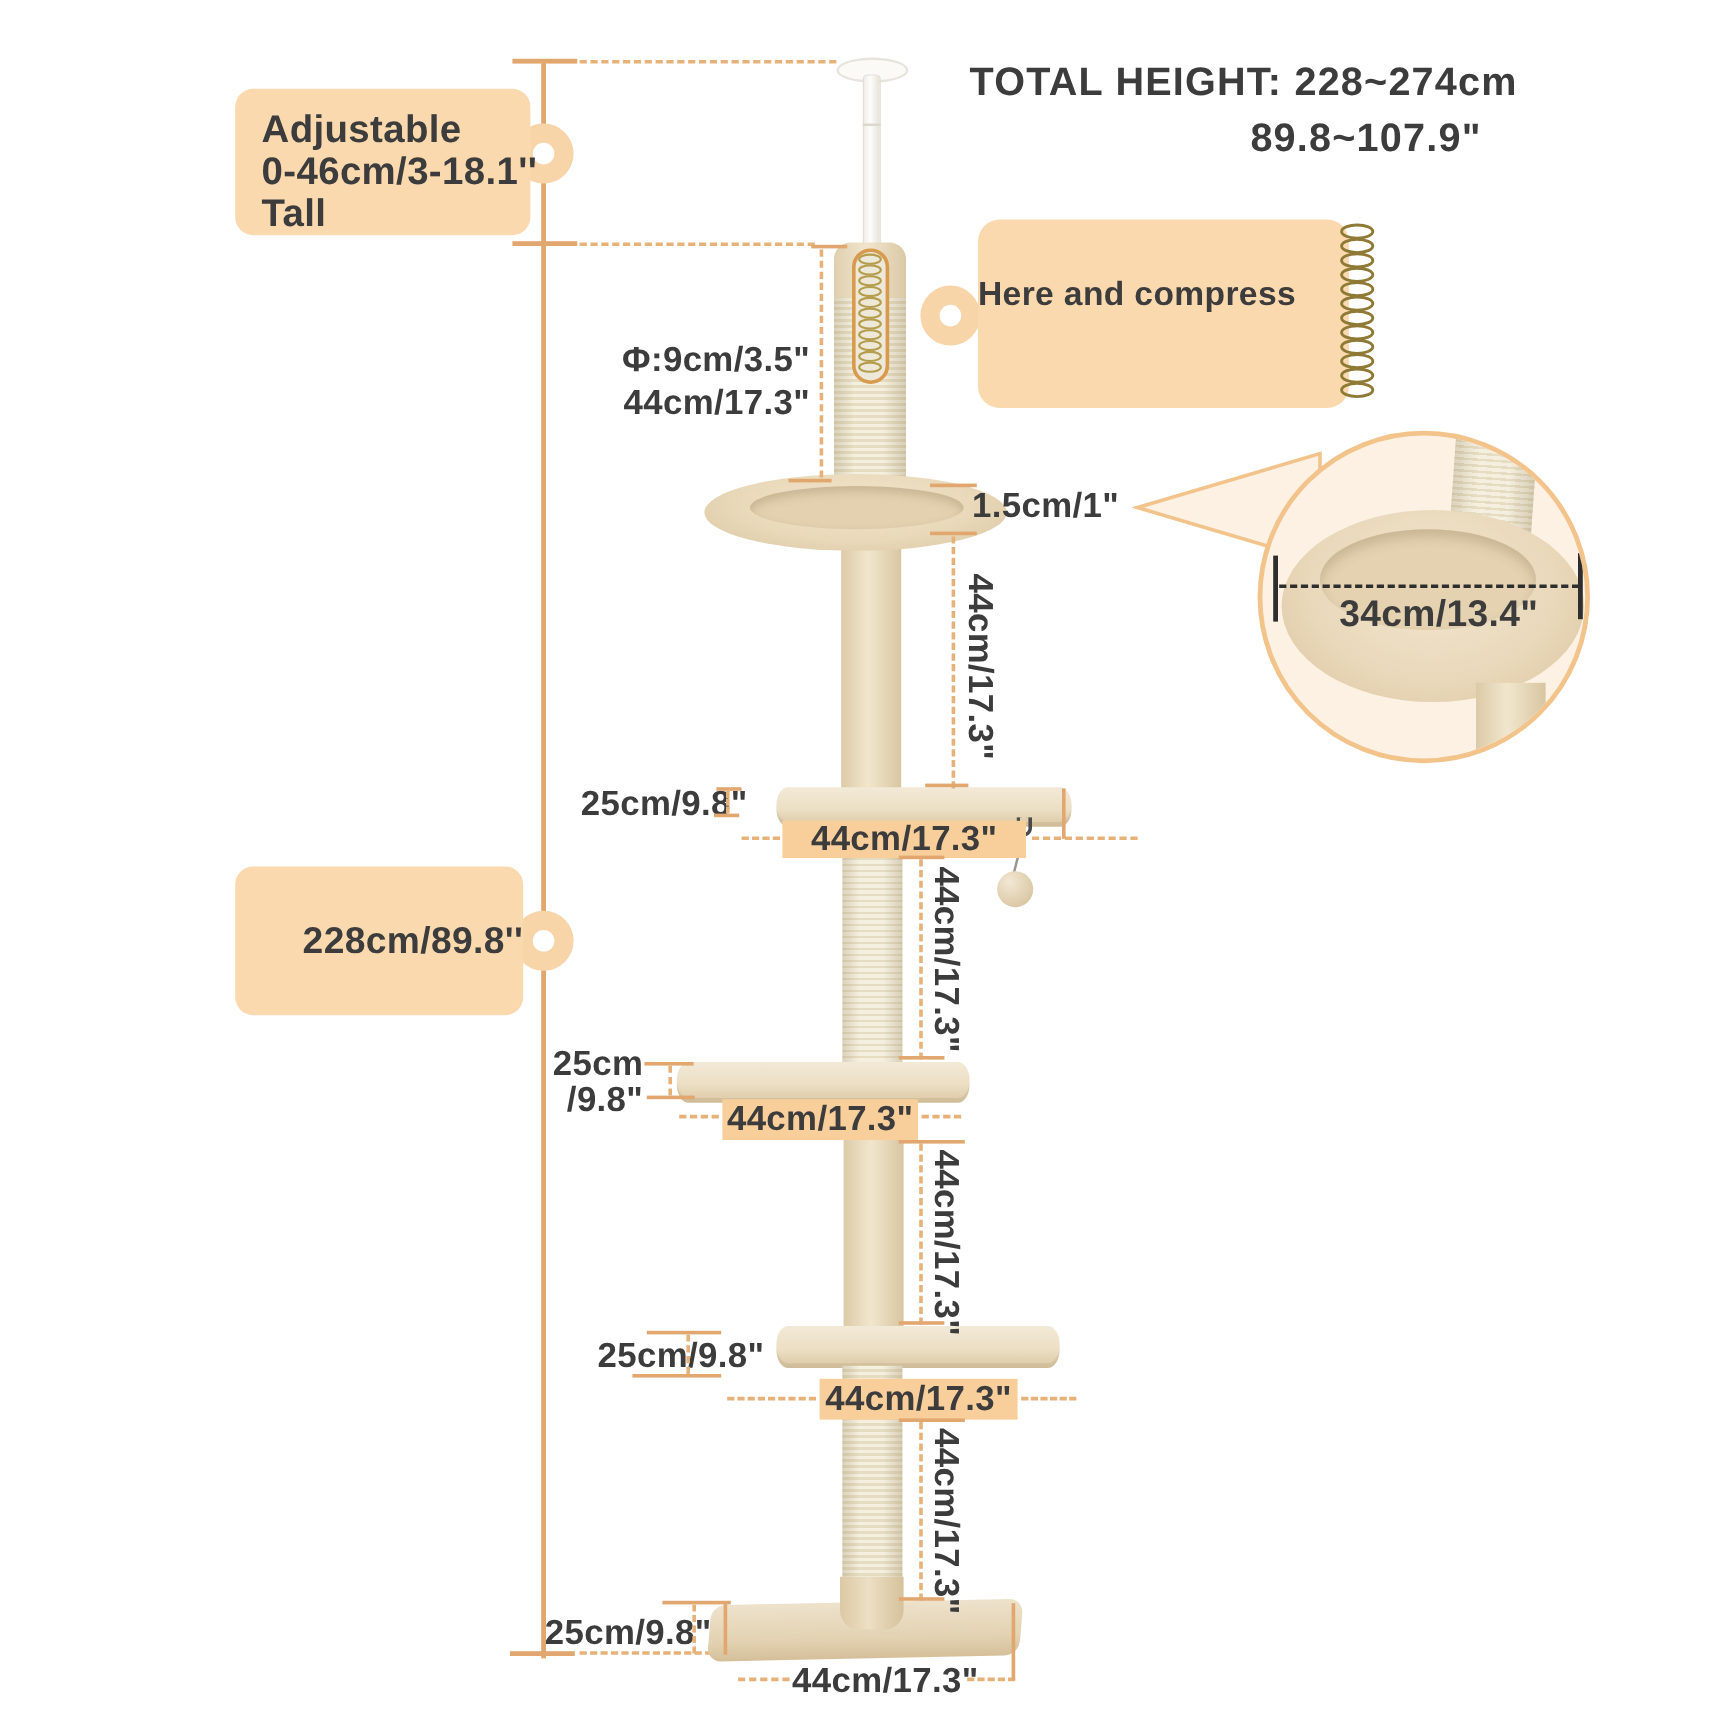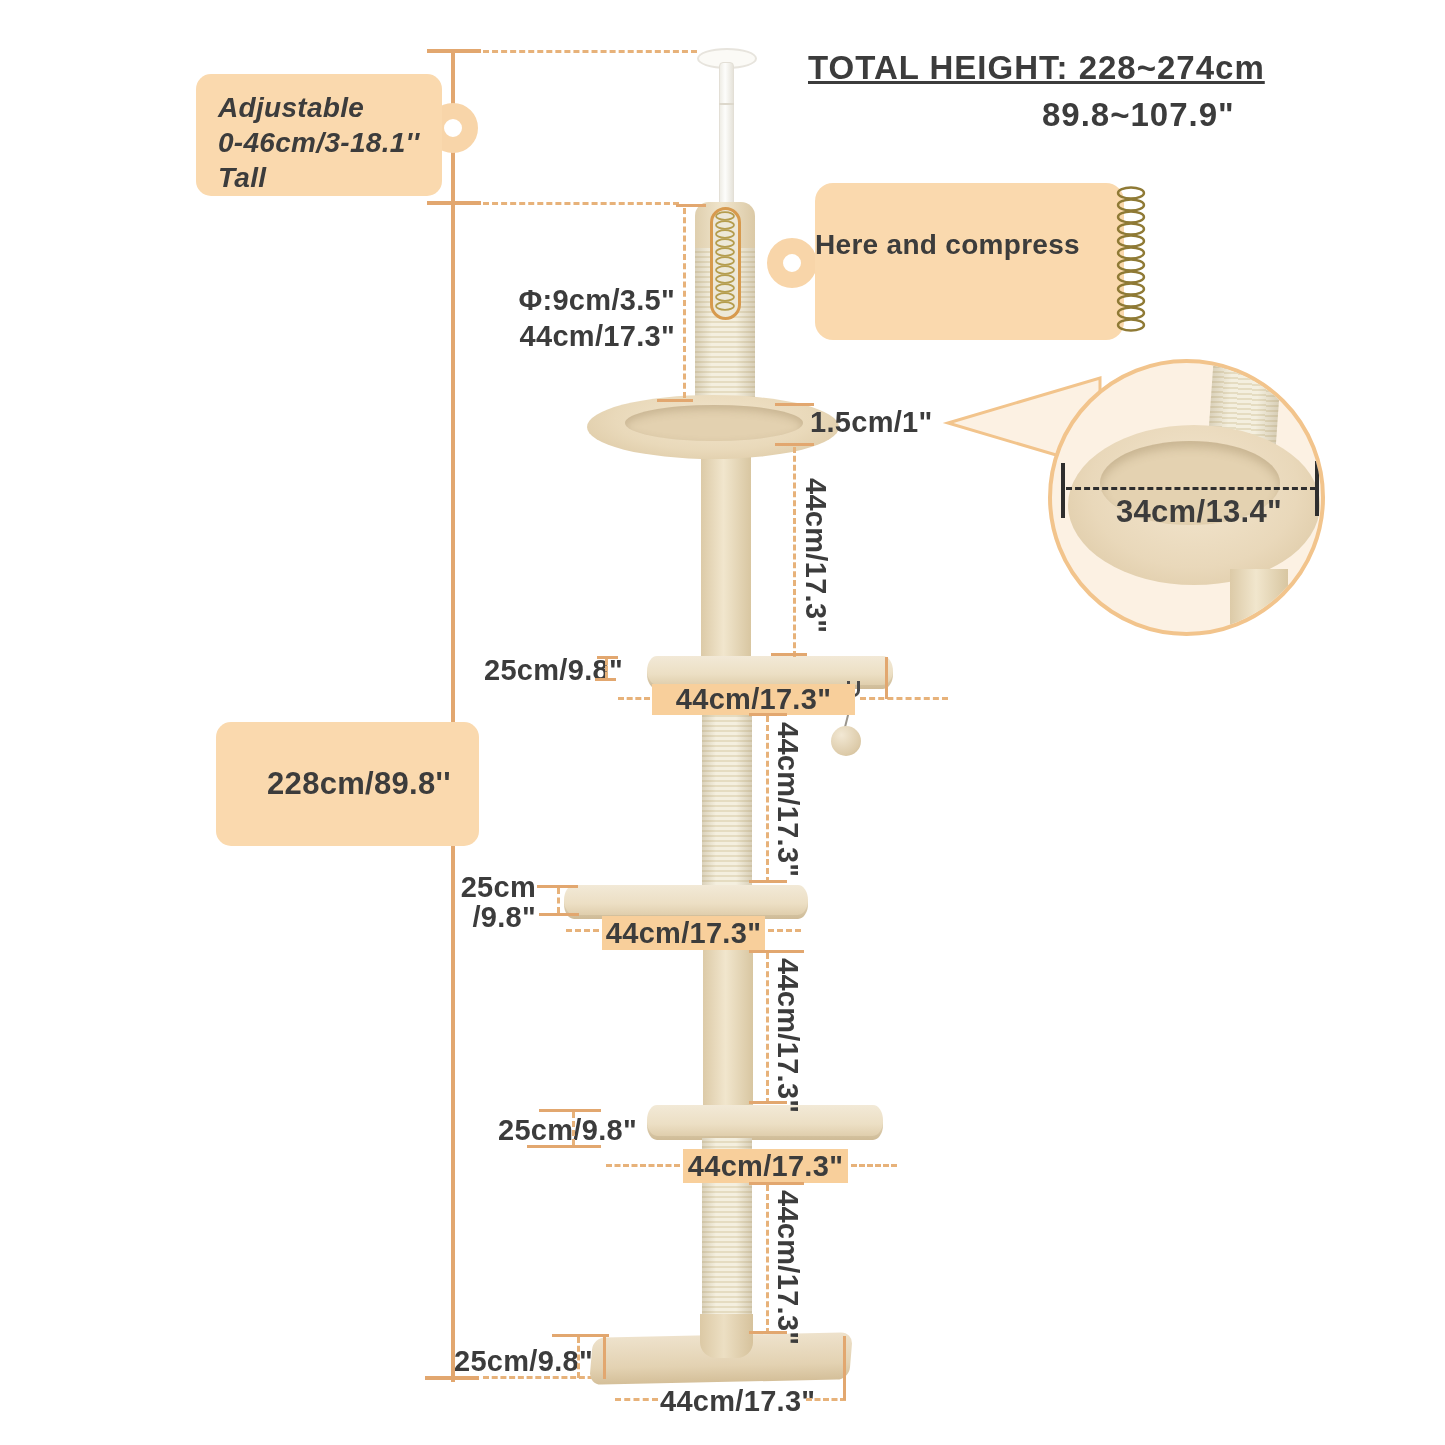--- a/index.html
+++ b/index.html
@@ -34,32 +34,32 @@
   <div class="tick" style="left:427px;top:49px;width:54px;height:4px;"></div>
   <div class="tick" style="left:427px;top:201px;width:54px;height:4px;"></div>
   <div class="tick" style="left:425px;top:1376px;width:54px;height:4px;"></div>
   <div class="hdash" style="left:483px;top:50px;width:214px;"></div>
   <div class="hdash" style="left:483px;top:202px;width:196px;"></div>
   <div class="hdash" style="left:483px;top:1376px;width:128px;"></div>
   <div class="ring" style="left:428px;top:103px;"></div>
   <div class="ring" style="left:428px;top:759px;"></div>
 
   <div class="pbox" style="left:196px;top:74px;width:246px;height:122px;">
-    <div class="lbl" style="left:22px;top:16px;font-size:28px;line-height:35px;font-style:italic;">
+    <div class="lbl" style="left:22px;top:16px;font-size:32px;line-height:35px;">
       <div>Adjustable</div>
       <div>0-46cm/3-18.1''</div>
       <div>Tall</div>
     </div>
   </div>
 
-  <div class="pbox" style="left:216px;top:722px;width:240px;height:124px;display:flex;align-items:center;justify-content:center;padding-left:23px;">
+  <div class="pbox" style="left:196px;top:722px;width:240px;height:124px;display:flex;align-items:center;justify-content:flex-end;">
     <span class="lbl" style="position:static;font-size:31px;">228cm/89.8''</span>
   </div>
 
-  <div class="lbl" style="left:808px;top:50px;font-size:33px;letter-spacing:1px;text-decoration:underline;">TOTAL HEIGHT: 228~274cm</div>
+  <div class="lbl" style="left:808px;top:50px;font-size:33px;letter-spacing:1px;">TOTAL HEIGHT: 228~274cm</div>
   <div class="lbl" style="left:1042px;top:97px;font-size:33px;letter-spacing:1px;">89.8~107.9"</div>
 
   <div class="ring" style="left:767px;top:238px;"></div>
   <div class="pbox" style="left:815px;top:183px;width:309px;height:157px;border-radius:18px;">
     <div class="lbl" style="left:0;right:0;top:42px;text-align:left;font-size:28px;line-height:39px;">
       <div>Here and compress</div>
     </div>
   </div>
   <svg style="position:absolute;left:1114px;top:185px;" width="34" height="154" viewBox="0 0 34 154">
     <g fill="none" stroke="#8f7a35" stroke-width="2.4">

